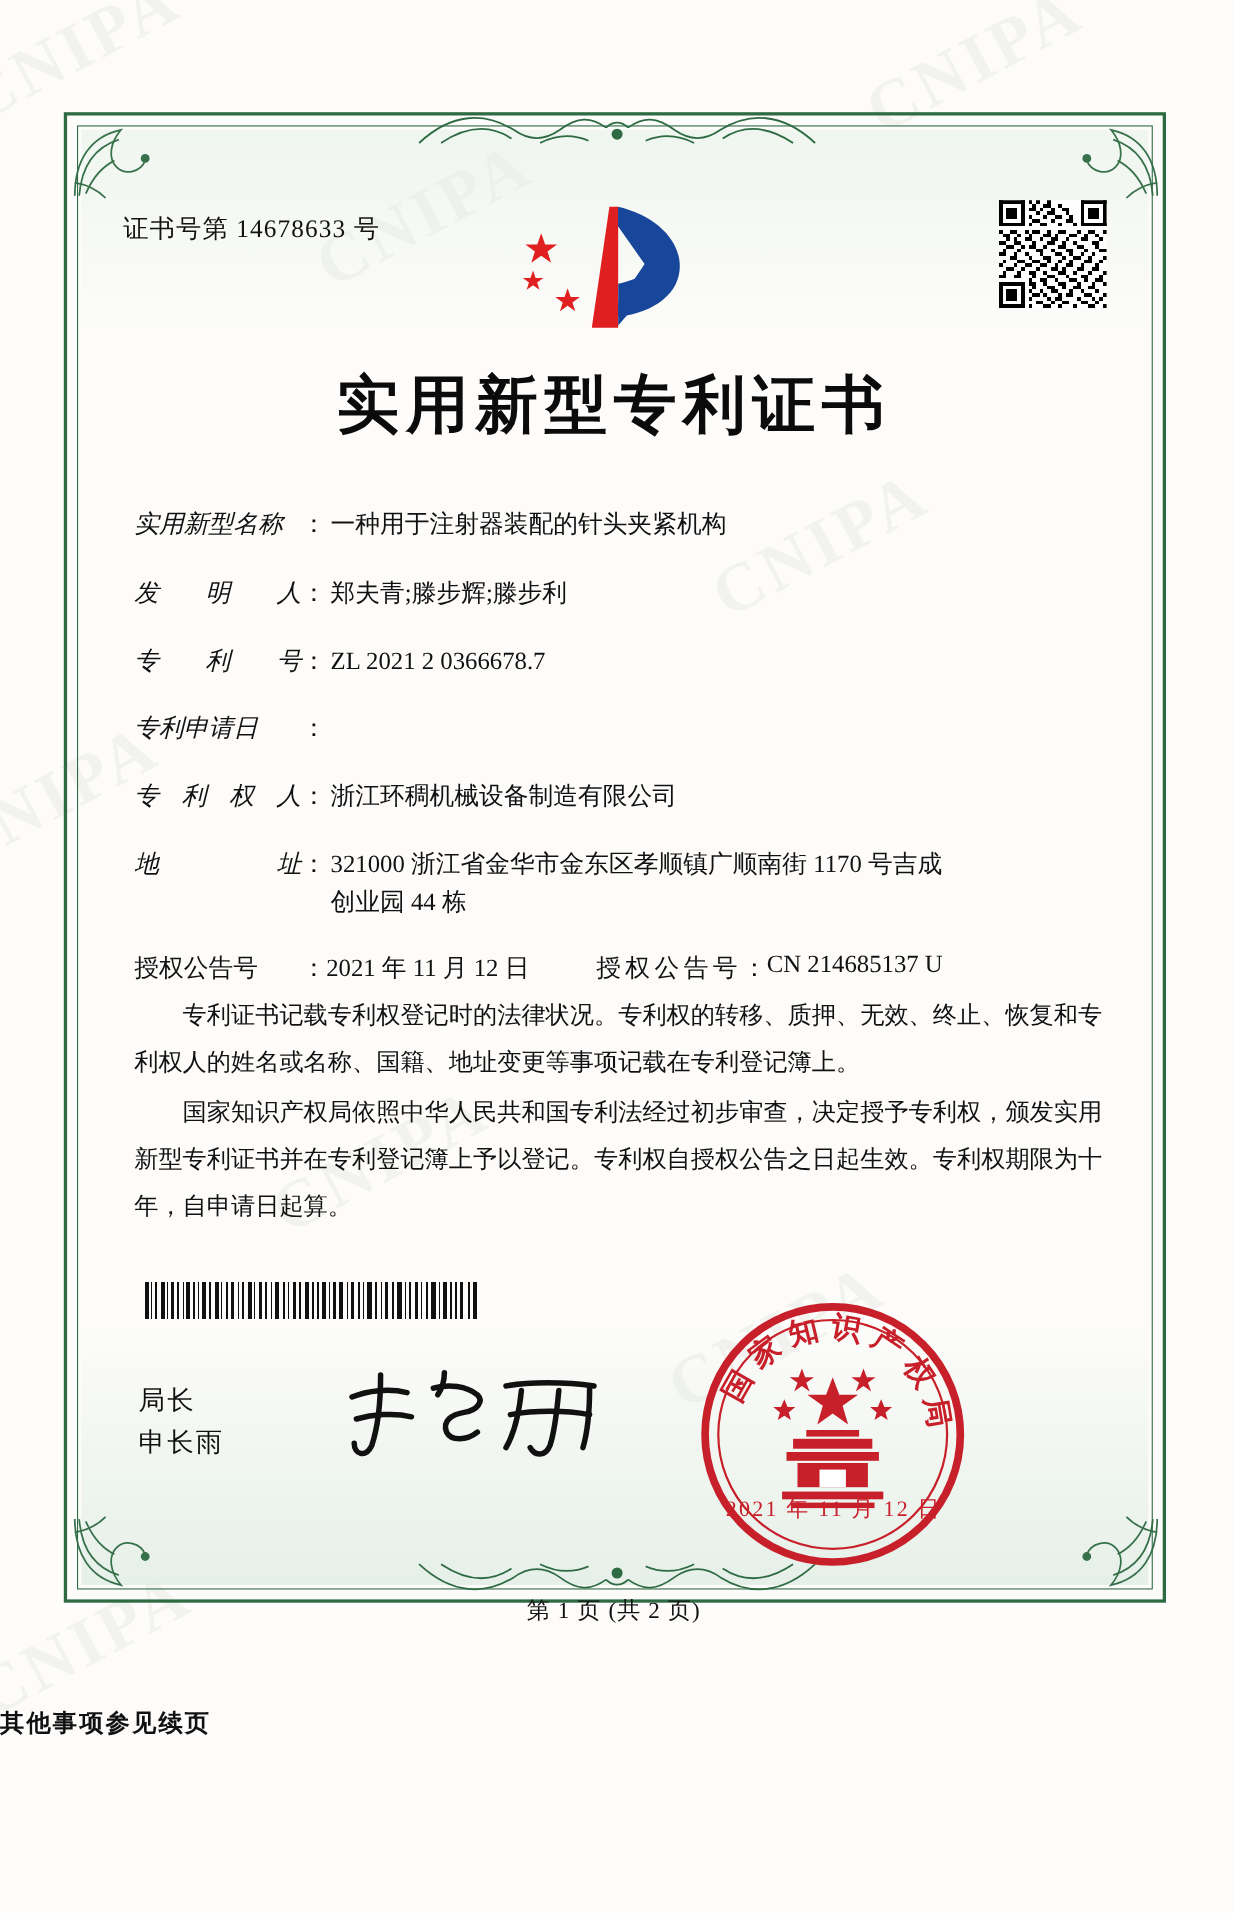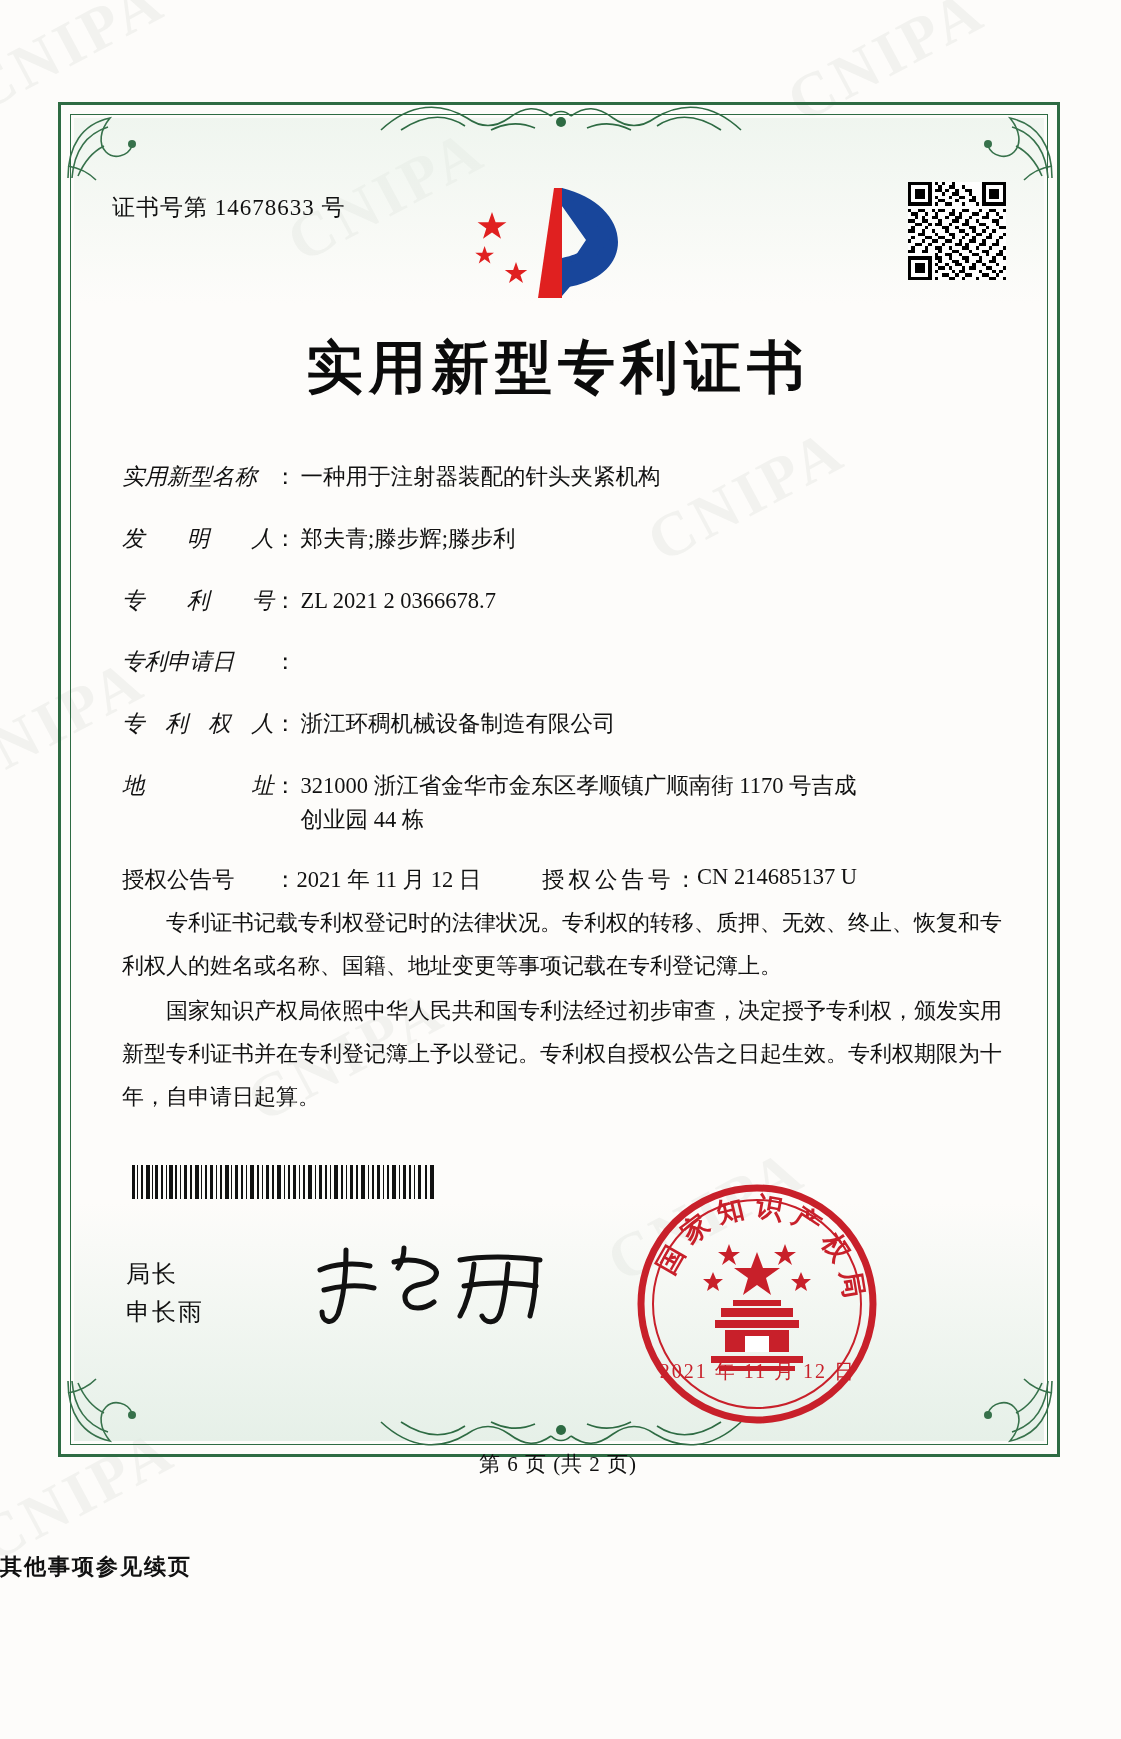--- a/index.html
+++ b/index.html
@@ -787,19 +787,19 @@
           <path id="arcBottom" d="M 40 124 A 84 84 0 0 0 208 124"></path>
         </defs>
         <text font-family="'DejaVu Serif','Liberation Serif',serif" font-size="27" font-weight="bold" fill="#c8202a" letter-spacing="9">
           <textPath href="#arcTop" startOffset="10%">国家知识产权局</textPath>
         </text>
       </svg>
     </div>
 
     <div class="seal-date">2021 年 11 月 12 日</div>
 
-    <div class="page-num">第 6 页 (共 2 页)</div>
+    <div class="page-num">第 1 页 (共 2 页)</div>
 
   </div>
 
   <div class="footer-note">其他事项参见续页</div>
 
 </div>
 
 </body></html>

